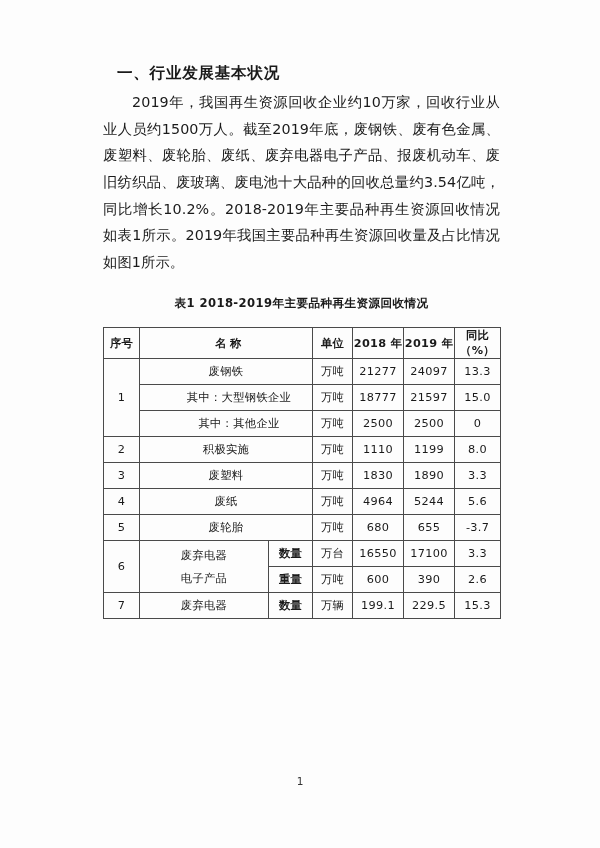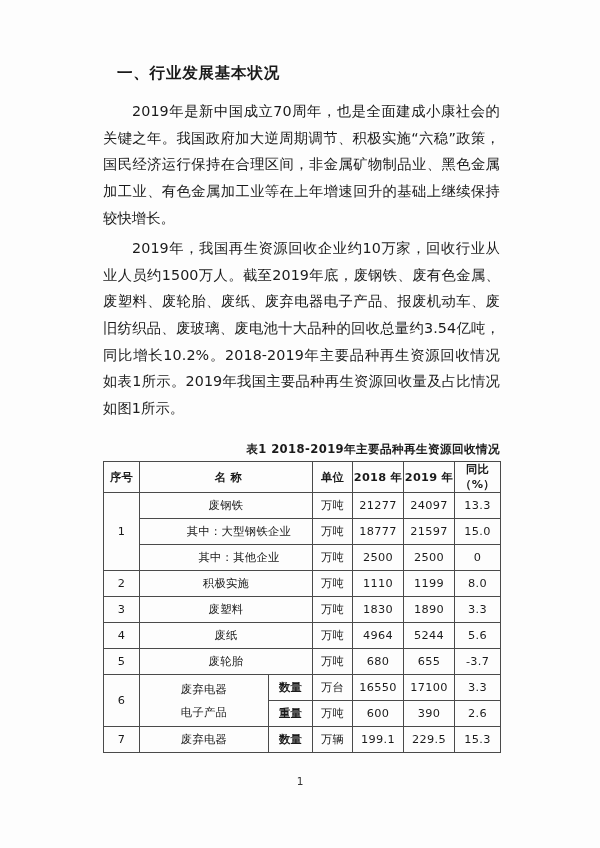--- a/index.html
+++ b/index.html
@@ -53,22 +53,22 @@
     text-justify: inter-ideograph;
     text-indent: 29px;
     letter-spacing: 0.1px;
   }
   p.body-text.tight {
     margin-top: 4px;
   }
   .table-caption {
     font-size: 11.6px;
     font-weight: bold;
-    text-align: right;
-    margin: 21px 0 4px 0;
+    text-align: center;
+    margin: 21px 0 16px 0;
     letter-spacing: 0.4px;
   }
   table.data-table {
     border-collapse: collapse;
     width: 397px;
     table-layout: fixed;
     font-size: 11.3px;
   }
   table.data-table td, table.data-table th {
     border: 1px solid #4a4a4a;
@@ -86,20 +86,21 @@
   td.name-cell {
     text-align: left;
     padding-left: 9px;
   }
   td.name-cell.sub {
     padding-left: 26px;
   }
   th.name-head {
     letter-spacing: 5px;
     text-indent: 5px;
+    font-family: Liberation Serif, serif;
   }
   .col-no     { width: 36px; }
   .col-name   { width: 129px; }
   .col-sub    { width: 44px; }
   .col-unit   { width: 40px; }
   .col-y2018  { width: 51px; }
   .col-y2019  { width: 51px; }
   .col-yoy    { width: 46px; }
   td.merged-name {
     text-align: left;
@@ -118,21 +119,20 @@
 </style>
 </head>
 <body>
 
 <div class="page">
   <div class="content">
 
     <h1 class="section-title">一、行业发展基本状况</h1>
 
 
-    <p class="body-text">2019年是新中国成立70周年，也是全面建成小康社会的关键之年。我国政府加大逆周期调节、积极实施“六稳”政策，国民经济运行保持在合理区间，非金属矿物制品业、黑色金属加工业、有色金属加工业等在上年增速回升的基础上继续保持较快增长。</p>
 
     <p class="body-text tight">2019年，我国再生资源回收企业约10万家，回收行业从业人员约1500万人。截至2019年底，废钢铁、废有色金属、废塑料、废轮胎、废纸、废弃电器电子产品、报废机动车、废旧纺织品、废玻璃、废电池十大品种的回收总量约3.54亿吨，同比增长10.2%。2018-2019年主要品种再生资源回收情况如表1所示。2019年我国主要品种再生资源回收量及占比情况如图1所示。</p>
 
     <div class="table-caption">表1  2018-2019年主要品种再生资源回收情况</div>
 
     <table class="data-table">
       <colgroup>
         <col class="col-no">
         <col class="col-name">
         <col class="col-sub">

